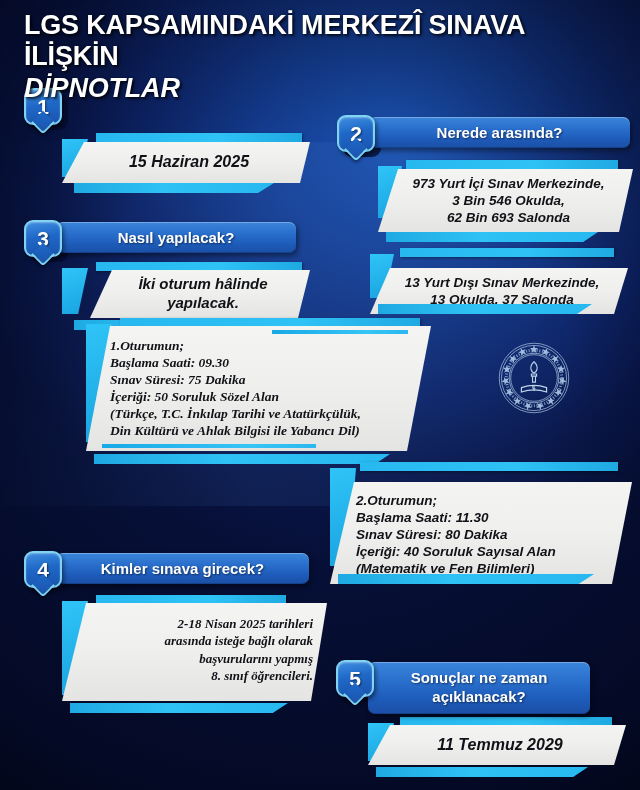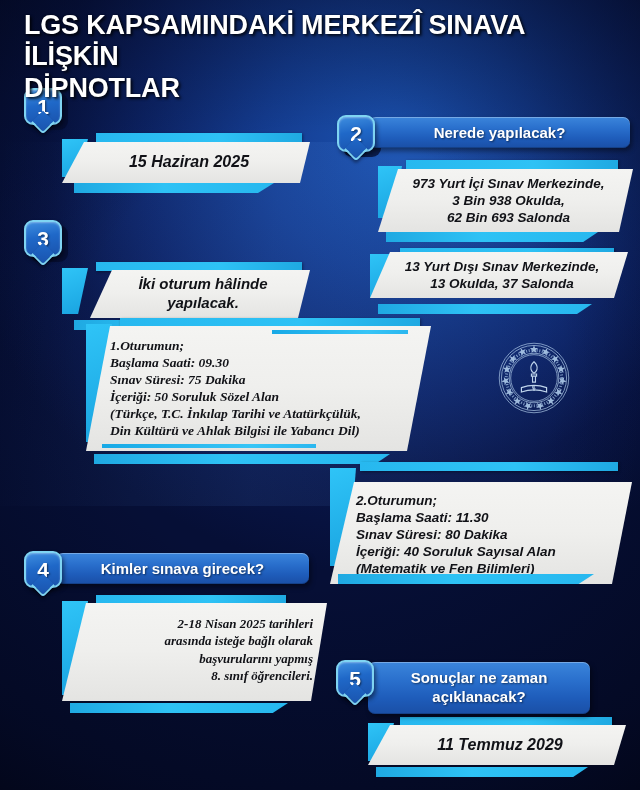--- a/index.html
+++ b/index.html
@@ -34,21 +34,21 @@
     position:absolute; left:0; right:14px; top:10px; z-index:6;
     text-align:left;
     color:#ffffff;
     font-weight:bold;
     font-size:27px;
     line-height:1.16;
     letter-spacing:-.2px;
     padding:0 24px;
     text-shadow:2px 2px 3px rgba(0,0,0,.75), 0 0 2px rgba(0,0,0,.6);
   }
-  .title .l2 { display:block; }
+  .title .l2 { display:block;font-style:italic; }
 
   
   .qhead { position:absolute; z-index:5; display:flex; align-items:flex-start; }
   .badge {
     position:relative;
     width:38px; height:37px;
     flex:0 0 auto;
     background:linear-gradient(170deg, #3f8fe0 0%, #1f68c8 45%, #1a54ae 100%);
     border:2px solid #7fd4f2;
     border-radius:9px;
@@ -204,53 +204,56 @@
   <div class="cyanbar-bot" style="left:12px; top:50px; width:200px;
        clip-path:polygon(0 0,100% 0,92% 100%,0 100%);"></div>
 </div>
 
 <div class="qhead" style="left:337px; top:115px;">
   <div class="badge-shadow" style="left:6px; top:5px;"></div>
   <div class="badge">
     <span>2</span>
   </div>
   <div class="pill" style="width:261px; height:31px; font-size:15px; margin-top:2px;">
-    <span>Nerede yapılacak?</span>
+    <span>Nerede arasında?</span>
   </div>
 </div>
 
 <div class="card-wrap" style="left:378px; top:160px; width:255px;">
   <div class="cyanbar-top" style="left:28px; top:0; width:212px;"></div>
   <div class="chev" style="left:0; top:6px; width:24px; height:52px;
        clip-path:polygon(0 0,100% 0,62% 100%,0 100%);"></div>
   <div class="slab" style="--tl:20px; --br:14px; margin-top:9px; height:63px; display:flex; align-items:center;">
     <div class="txt" style="font-size:13.5px; width:100%; text-align:center;">973 Yurt İçi Sınav Merkezinde,
-3 Bin 938 Okulda,
+3 Bin 546 Okulda,
 62 Bin 693 Salonda</div>
   </div>
   <div class="cyanbar-bot" style="left:8px; top:72px; width:212px;
        clip-path:polygon(0 0,100% 0,93% 100%,0 100%);"></div>
 </div>
 
 <div class="card-wrap" style="left:370px; top:248px; width:258px;">
   <div class="cyanbar-top" style="left:30px; top:0; width:214px;"></div>
   <div class="chev" style="left:0; top:6px; width:24px; height:44px;
        clip-path:polygon(0 0,100% 0,62% 100%,0 100%);"></div>
-  <div class="slab" style="--tl:20px; --br:14px; margin-top:4px; height:46px; display:flex; align-items:center;">
+  <div class="slab" style="--tl:20px; --br:14px; margin-top:20px; height:46px; display:flex; align-items:center;">
     <div class="txt" style="font-size:13.5px; width:100%; text-align:center;">13 Yurt Dışı Sınav Merkezinde,
 13 Okulda, 37 Salonda</div>
   </div>
   <div class="cyanbar-bot" style="left:8px; top:56px; width:214px;
        clip-path:polygon(0 0,100% 0,93% 100%,0 100%);"></div>
 </div>
 
 <div class="qhead" style="left:24px; top:220px;">
   <div class="badge-shadow" style="left:6px; top:5px;"></div>
   <div class="badge">
     <span>3</span>
+  </div>
+  <div class="pill" style="width:240px; height:31px; font-size:15px; margin-top:2px;">
+    <span>Nasıl yapılacak?</span>
   </div>
 </div>
 
 <div class="card-wrap" style="left:62px; top:262px; width:248px;padding-left:28px;">
   <div class="cyanbar-top" style="left:34px; top:0; width:206px;"></div>
   <div class="chev" style="left:0; top:6px; width:26px; height:46px;
        clip-path:polygon(0 0,100% 0,62% 100%,0 100%);"></div>
   <div class="slab" style="--tl:22px; --br:12px; margin-top:8px; height:48px; display:flex; align-items:center;">
     <div class="txt" style="font-size:15px; width:100%; text-align:center;">İki oturum hâlinde
 yapılacak.</div>

